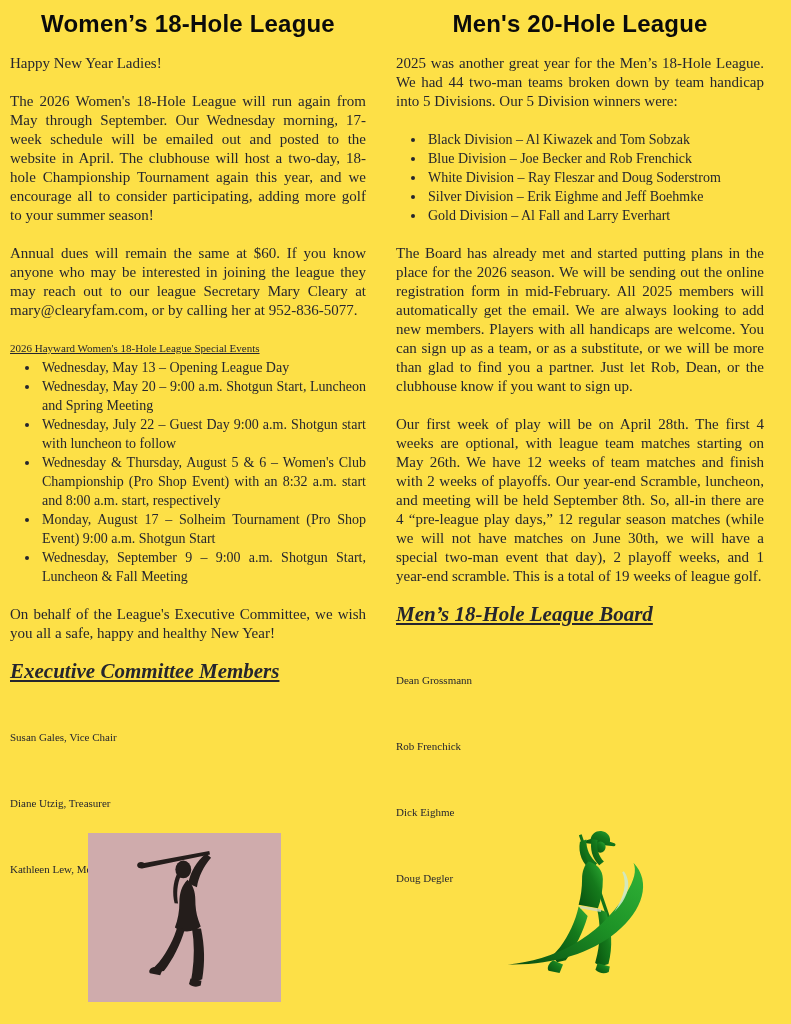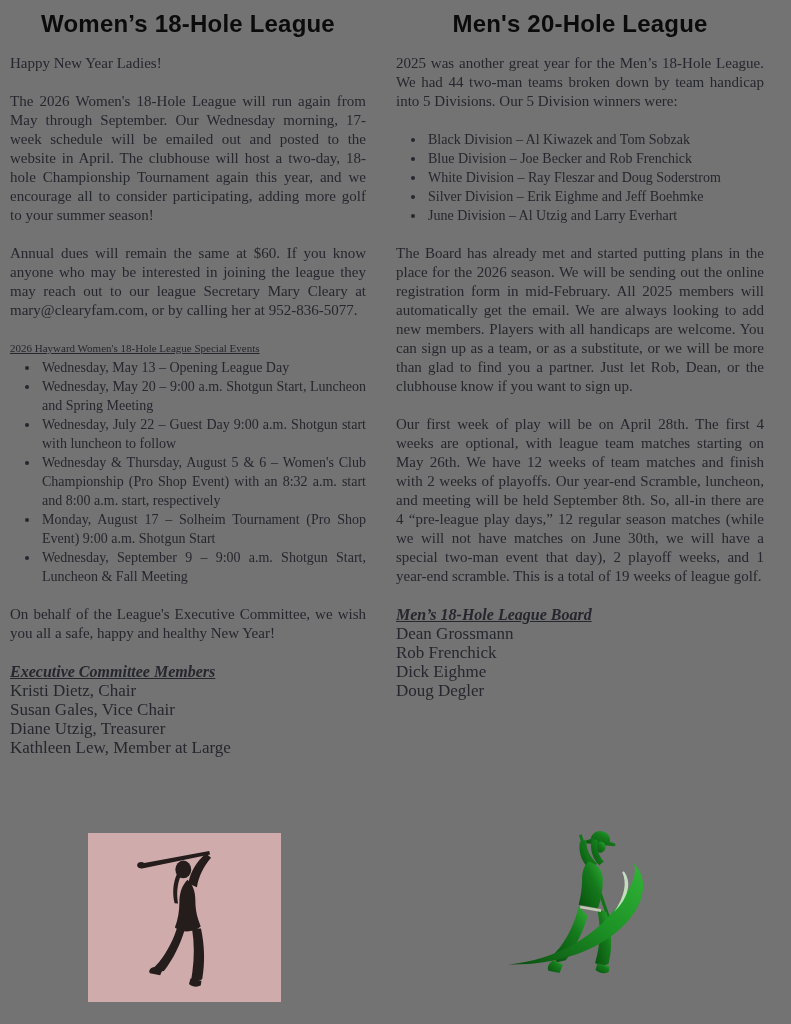--- a/index.html
+++ b/index.html
@@ -2,21 +2,21 @@
 <html><head>
 <meta charset="utf-8">
 <style>
   * { margin: 0; padding: 0; box-sizing: border-box; }
   html, body { background: #b0b0a0; }
   .page {
     position: relative;
     width: 791px;
     height: 1024px;
     margin: 0 auto;
-    background: #737373;
+    background: #fde047;
     color: #26262e;
     font-family: "Liberation Serif", "DejaVu Serif", serif;
     overflow: hidden;
     padding-left: 28px;
   }
   .col { position: absolute; top: 10px; }
   .col-left  { left: 10px;  width: 356px; }
   .col-right { left: 396px; width: 368px; }
   .col h1 {
     font-family: "Liberation Sans", "DejaVu Sans", sans-serif;
@@ -33,38 +33,38 @@
     line-height: 19px;
     margin-bottom: 19px;
   }
   .just { text-align: justify; }
   .heading-u {
     font-size: 11px;
     line-height: 19px;
     text-decoration: underline;
   }
   .heading-iu {
-    font-size: 16px;
+    font-size: 21px;
     line-height: 19px;
     font-style: italic;
     font-weight: bold;
     text-decoration: underline;
   }
   ul.bullets {
     margin: 0 0 19px 0;
     padding-left: 30px;
     list-style: disc outside;
   }
   ul.bullets li {
     font-size: 14px;
     line-height: 19px;
     text-align: justify;
     padding-left: 2px;
   }
-  .name-line { font-size: 17px; line-height: 19px; }
+  .name-line { font-size: 11px; line-height: 19px; margin-top: 47px; }
   .img-pink {
     position: absolute;
     left: 88px; top: 833px;
     width: 193px; height: 169px;
     background: #cfabac;
     display: flex; align-items: center; justify-content: center;
   }
   .img-green {
     position: absolute;
     left: 502px; top: 824px;
@@ -86,35 +86,34 @@
     <ul class="bullets">
       <li>Wednesday, May 13 – Opening League Day</li>
       <li>Wednesday, May 20 – 9:00 a.m. Shotgun Start, Luncheon and Spring Meeting</li>
       <li>Wednesday, July 22 – Guest Day 9:00 a.m. Shotgun start with luncheon to follow</li>
       <li>Wednesday &amp; Thursday, August 5 &amp; 6 – Women's Club Championship (Pro Shop Event) with an 8:32 a.m. start and 8:00 a.m. start, respectively</li>
       <li>Monday, August 17 – Solheim Tournament (Pro Shop Event) 9:00 a.m. Shotgun Start</li>
       <li>Wednesday, September 9 – 9:00 a.m. Shotgun Start, Luncheon &amp; Fall Meeting</li>
     </ul>
     <p class="para just">On behalf of the League's Executive Committee, we wish you all a safe, happy and healthy New Year!</p>
     <div class="heading-iu">Executive Committee Members</div>
-    <div class="name-line">Kristi Dietz, Chair</div>
     <div class="name-line">Susan Gales, Vice Chair</div>
     <div class="name-line">Diane Utzig, Treasurer</div>
     <div class="name-line">Kathleen Lew, Member at Large</div>
   </div>
 
   <div class="col col-right">
     <h1>Men's 20-Hole League</h1>
     <p class="para just">2025 was another great year for the Men’s 18-Hole League. We had 44 two-man teams broken down by team handicap into 5 Divisions.  Our 5 Division winners were:</p>
     <ul class="bullets">
       <li>Black Division – Al Kiwazek and Tom Sobzak</li>
       <li>Blue Division – Joe Becker and Rob Frenchick</li>
       <li>White Division – Ray Fleszar and Doug Soderstrom</li>
       <li>Silver Division – Erik Eighme and Jeff Boehmke</li>
-      <li>June Division – Al Utzig and Larry Everhart</li>
+      <li>Gold Division – Al Fall and Larry Everhart</li>
     </ul>
     <p class="para just">The Board has already met and started putting plans in the place for the 2026 season. We will be sending out the online registration form in mid-February.  All 2025 members will automatically get the email.  We are always looking to add new members. Players with all handicaps are welcome. You can sign up as a team, or as a substitute, or we will be more than glad to find you a partner.  Just let Rob, Dean, or the clubhouse know if you want to sign up.</p>
     <p class="para just">Our first week of play will be on April 28th.   The first 4 weeks are optional, with league team matches starting on May 26th. We have 12 weeks of team matches and finish with 2 weeks of playoffs. Our year-end Scramble, luncheon, and meeting will be held September 8th. So, all-in there are 4 “pre-league play days,” 12 regular season matches (while we will not have matches on June 30th, we will have a special two-man event that day), 2 playoff weeks, and 1 year-end scramble.  This is a total of 19 weeks of league golf.</p>
     <div class="heading-iu">Men’s 18-Hole League Board</div>
     <div class="name-line">Dean Grossmann</div>
     <div class="name-line">Rob Frenchick</div>
     <div class="name-line">Dick Eighme</div>
     <div class="name-line">Doug Degler</div>
   </div>
 

